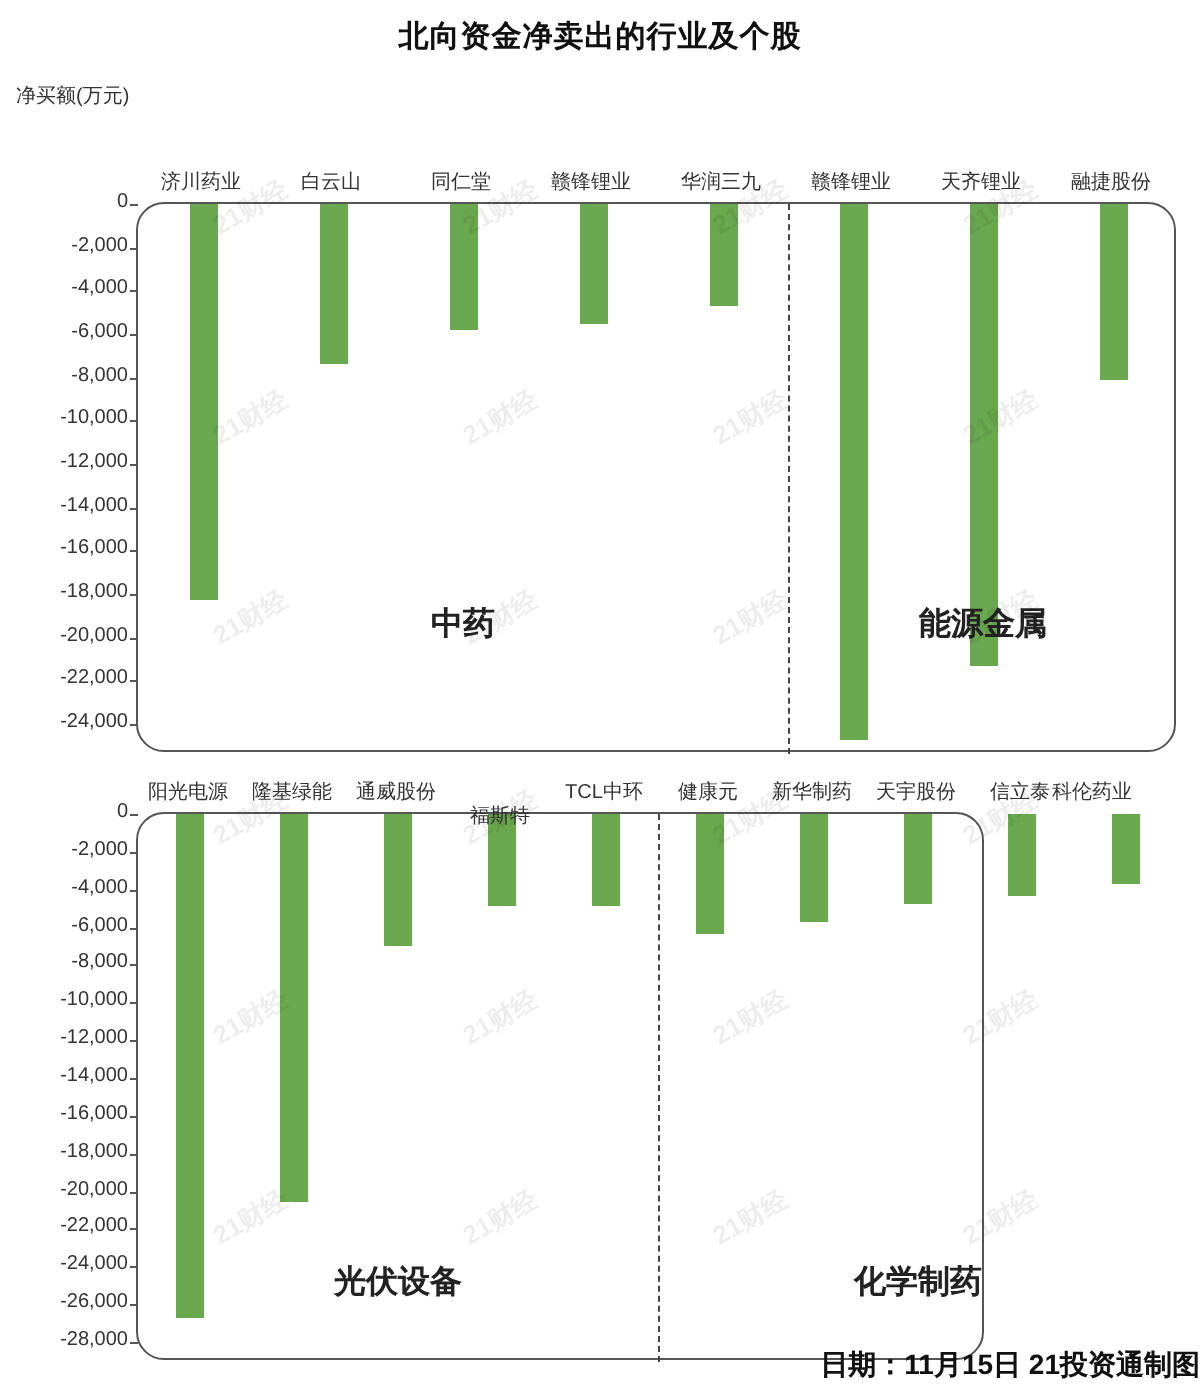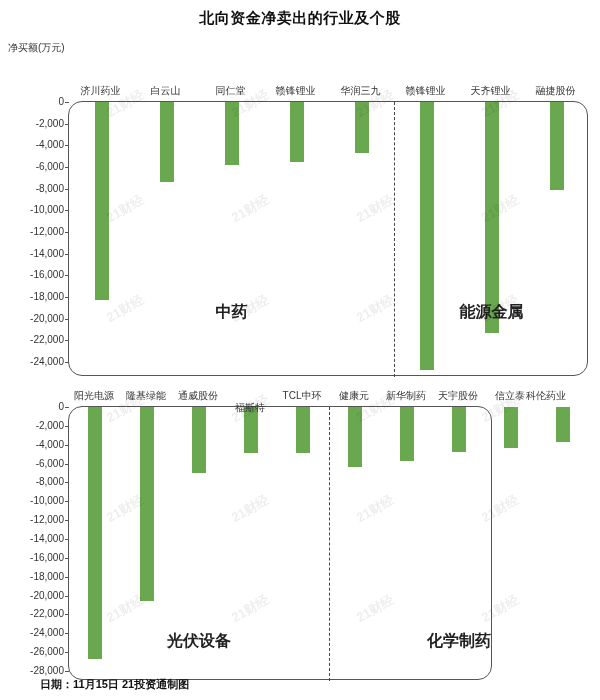--- a/index.html
+++ b/index.html
@@ -83,22 +83,22 @@
     position:absolute;
     font-size:16px;
     font-weight:bold;
     color:#222;
     transform:translateX(-50%);
     white-space:nowrap;
   }
   .footer{
     position:absolute;
     bottom:8px;left:0;right:0;
-    text-align:left;
-    font-size:11px;
+    text-align:right;
+    font-size:14px;
     font-weight:bold;
     color:#111;
     padding-left:40px;
   }
   .wm{
     position:absolute;
     font-size:13px;
     font-weight:bold;
     color:rgba(0,0,0,0.07);
     transform:rotate(-30deg);

